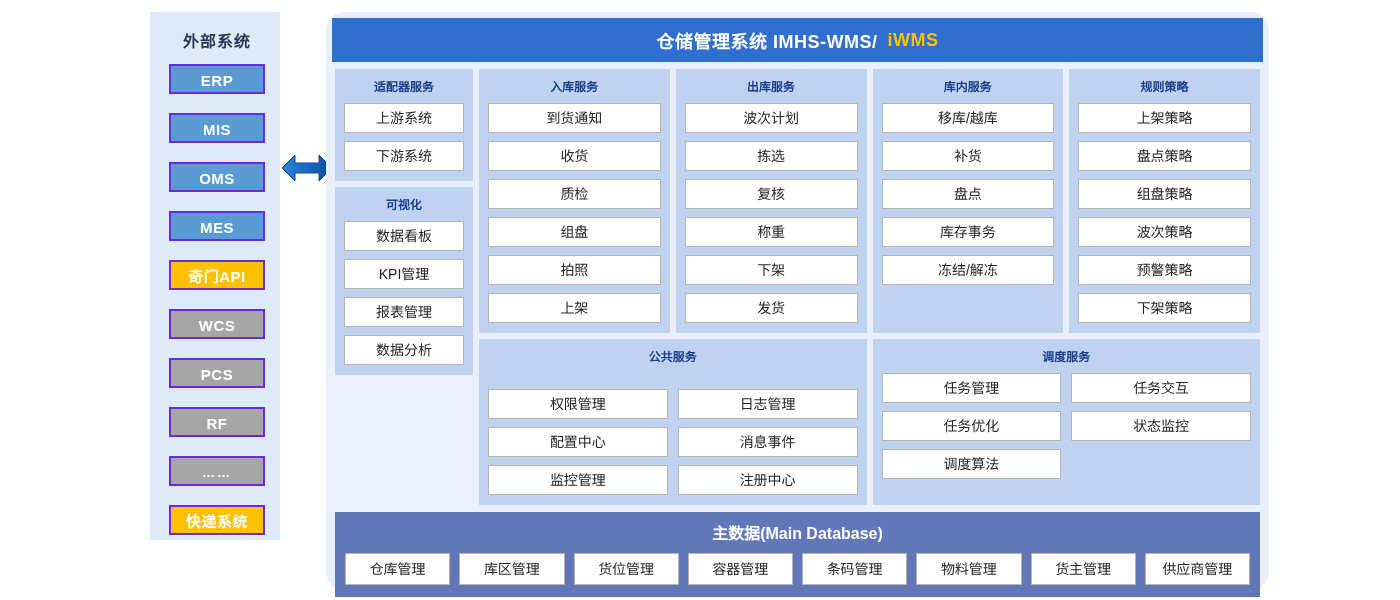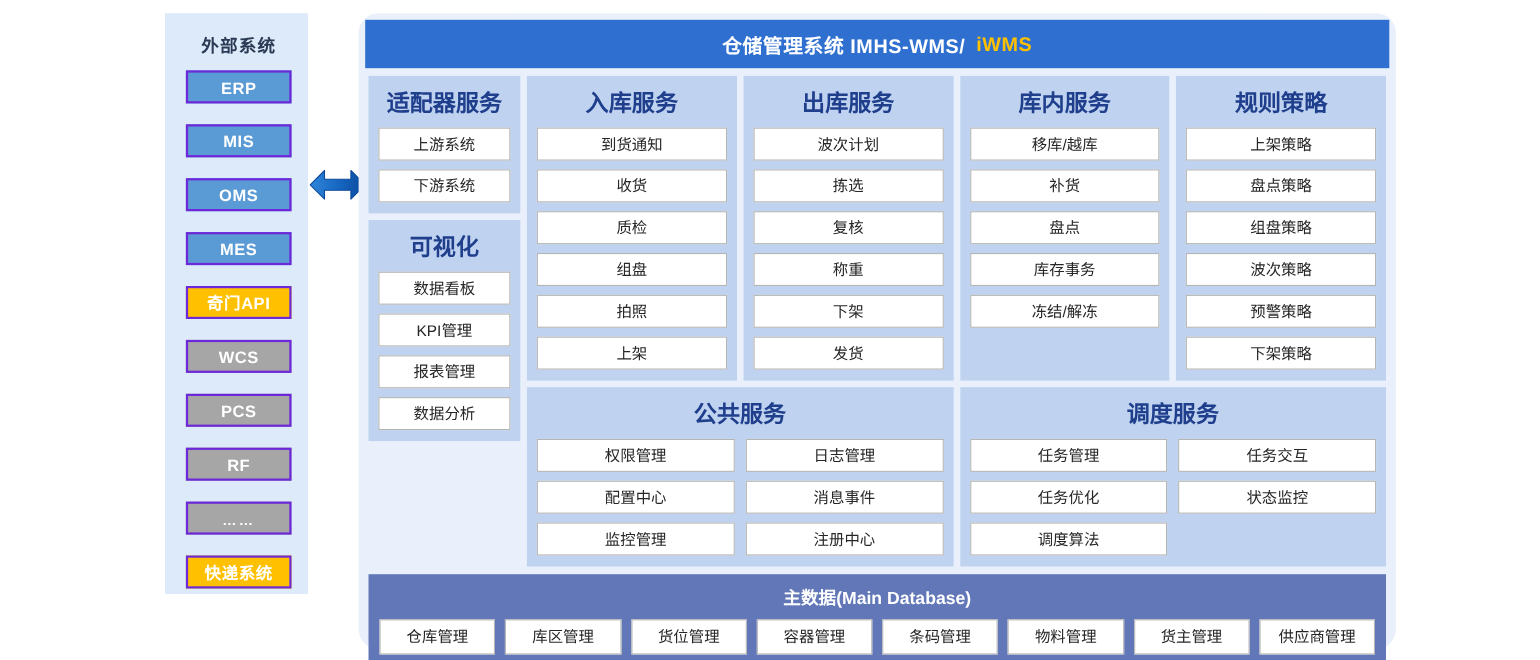--- a/index.html
+++ b/index.html
@@ -117,21 +117,21 @@
   
   .panel {
     background: #BFD3F0;
     box-sizing: border-box;
     padding: 8px 9px 10px 9px;
     display: flex;
     flex-direction: column;
   }
   .panel-title {
     text-align: center;
-    font-size: 21px;
+    font-size: 12px;
     font-weight: 600;
     color: #1F3E8C;
     margin-bottom: 9px;
     white-space: nowrap;
   }
   .panel-items {
     display: flex;
     flex-direction: column;
     gap: 8px;
   }
@@ -162,20 +162,21 @@
   .panel.tall { grid-row: 1; }
   .panel.c2 { grid-column: 2; }
   .panel.c3 { grid-column: 3; }
   .panel.c4 { grid-column: 4; }
   .panel.c5 { grid-column: 5; }
 
   
   .panel.wide-left {
     grid-column: 2 / span 2;
     grid-row: 2;
+    gap: 16px;
   }
   .panel.wide-right {
     grid-column: 4 / span 2;
     grid-row: 2;
   }
   .grid-items {
     display: grid;
     grid-template-columns: repeat(2, 1fr);
     gap: 8px 10px;
   }

